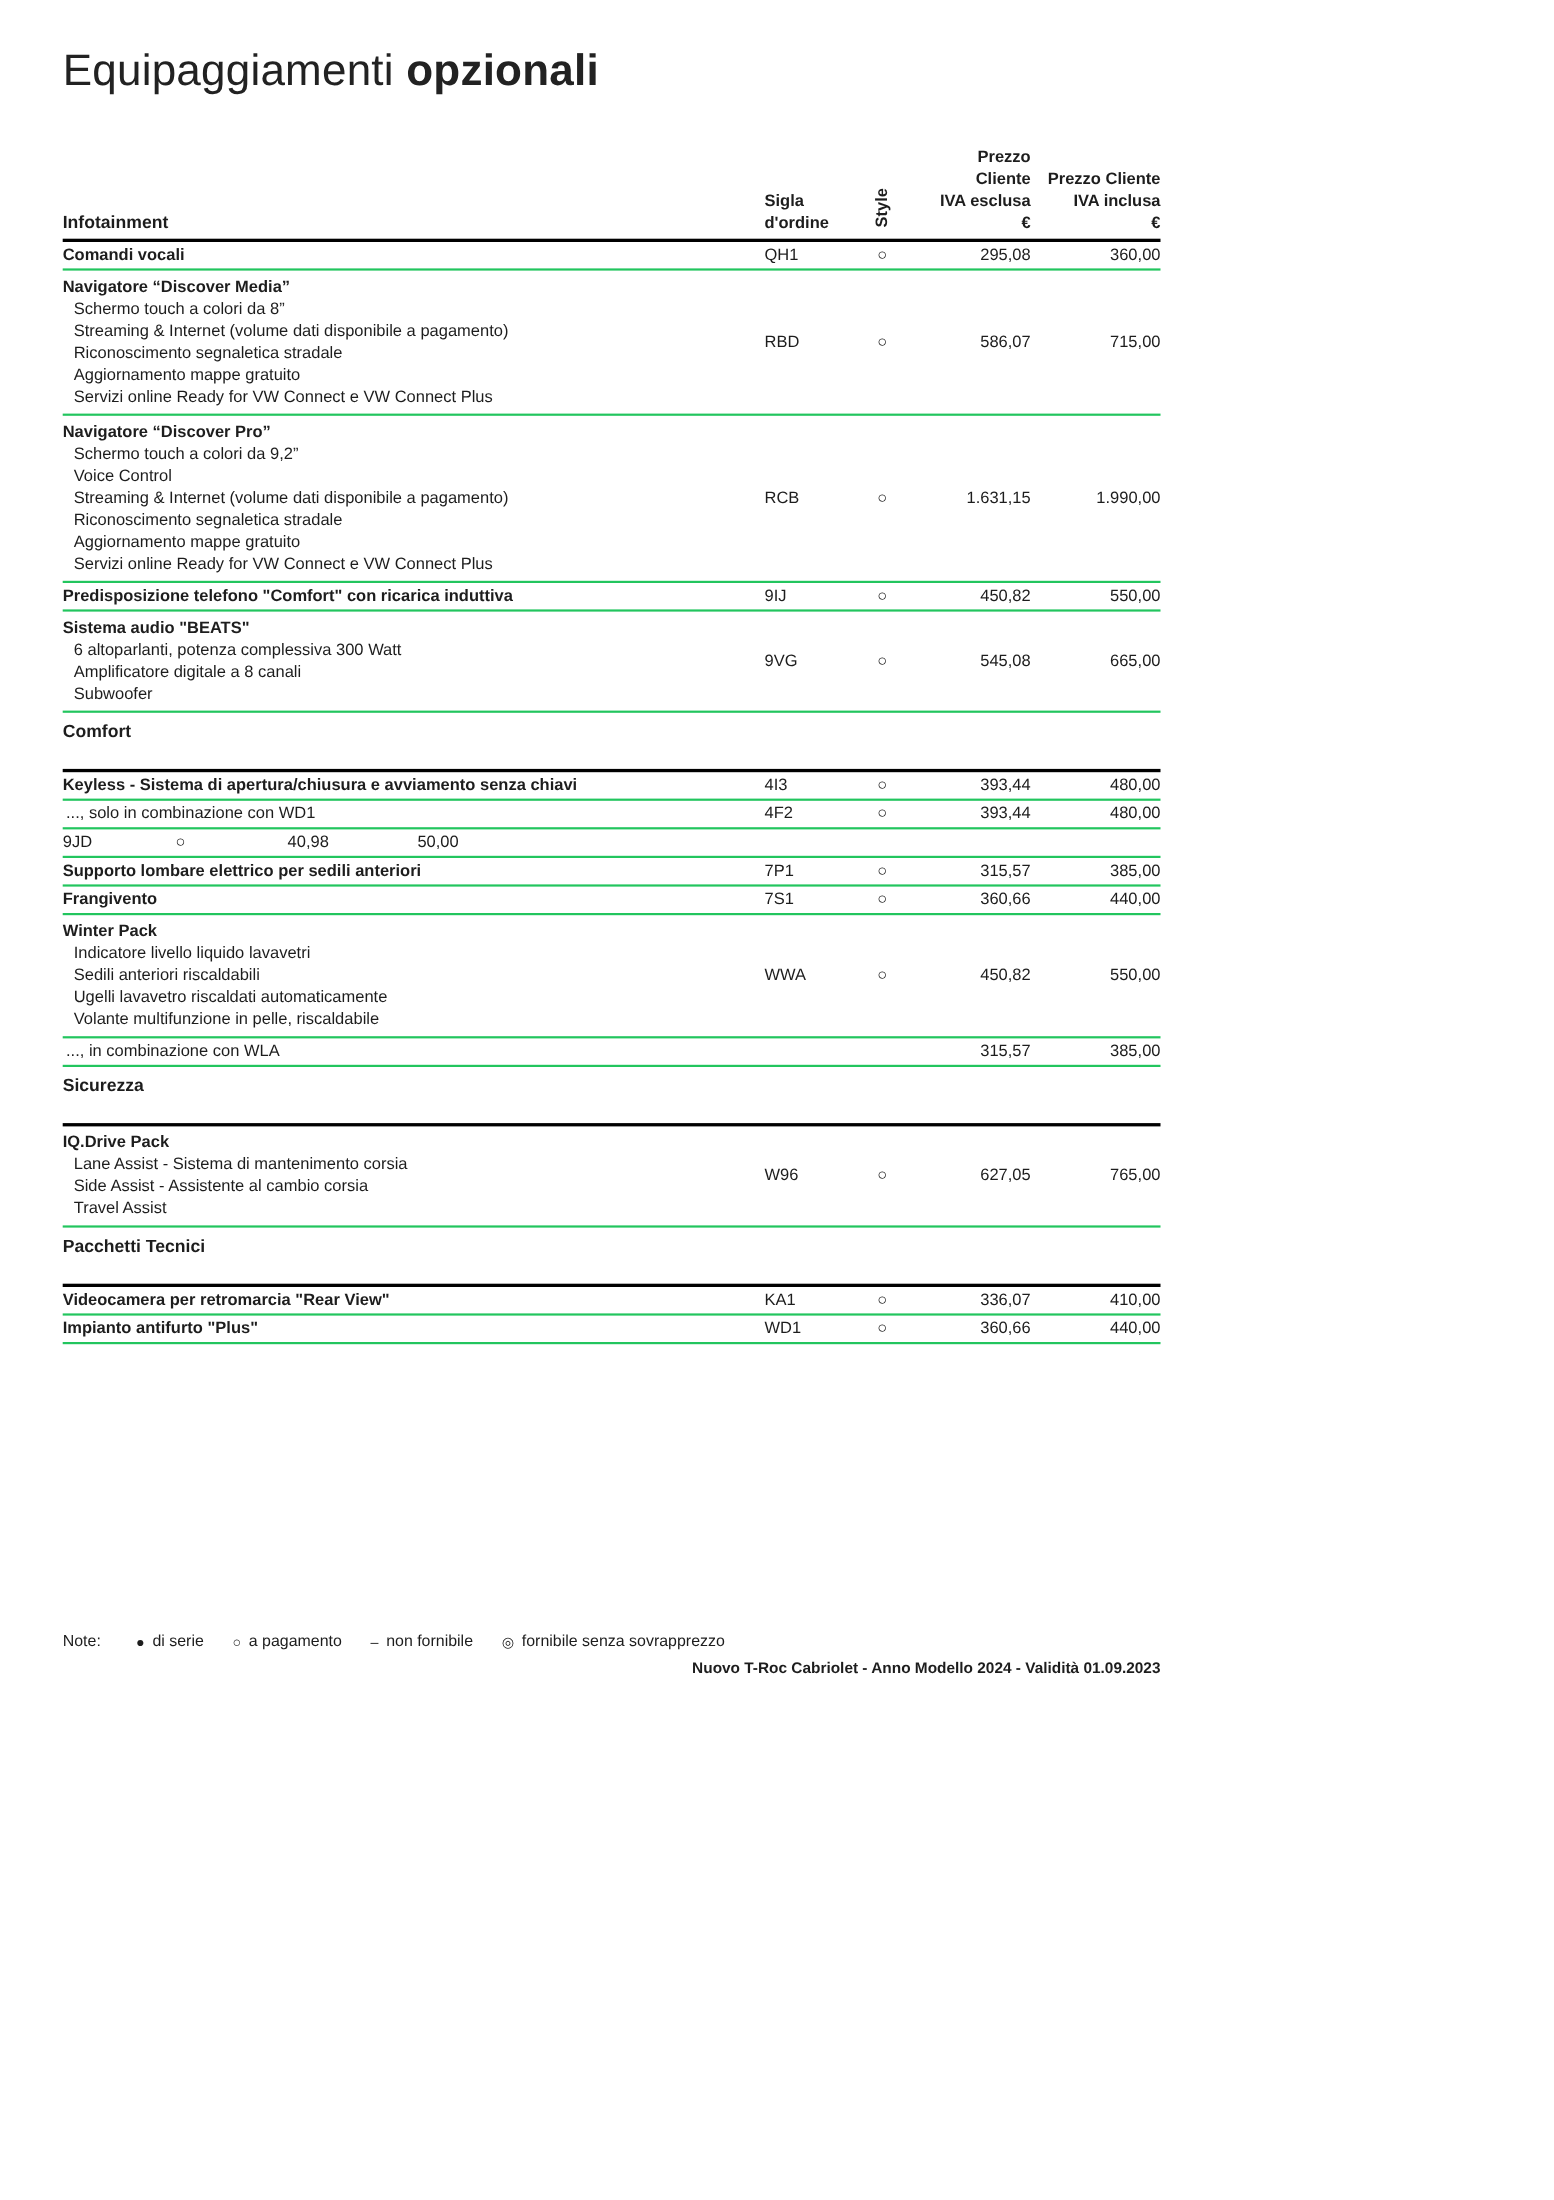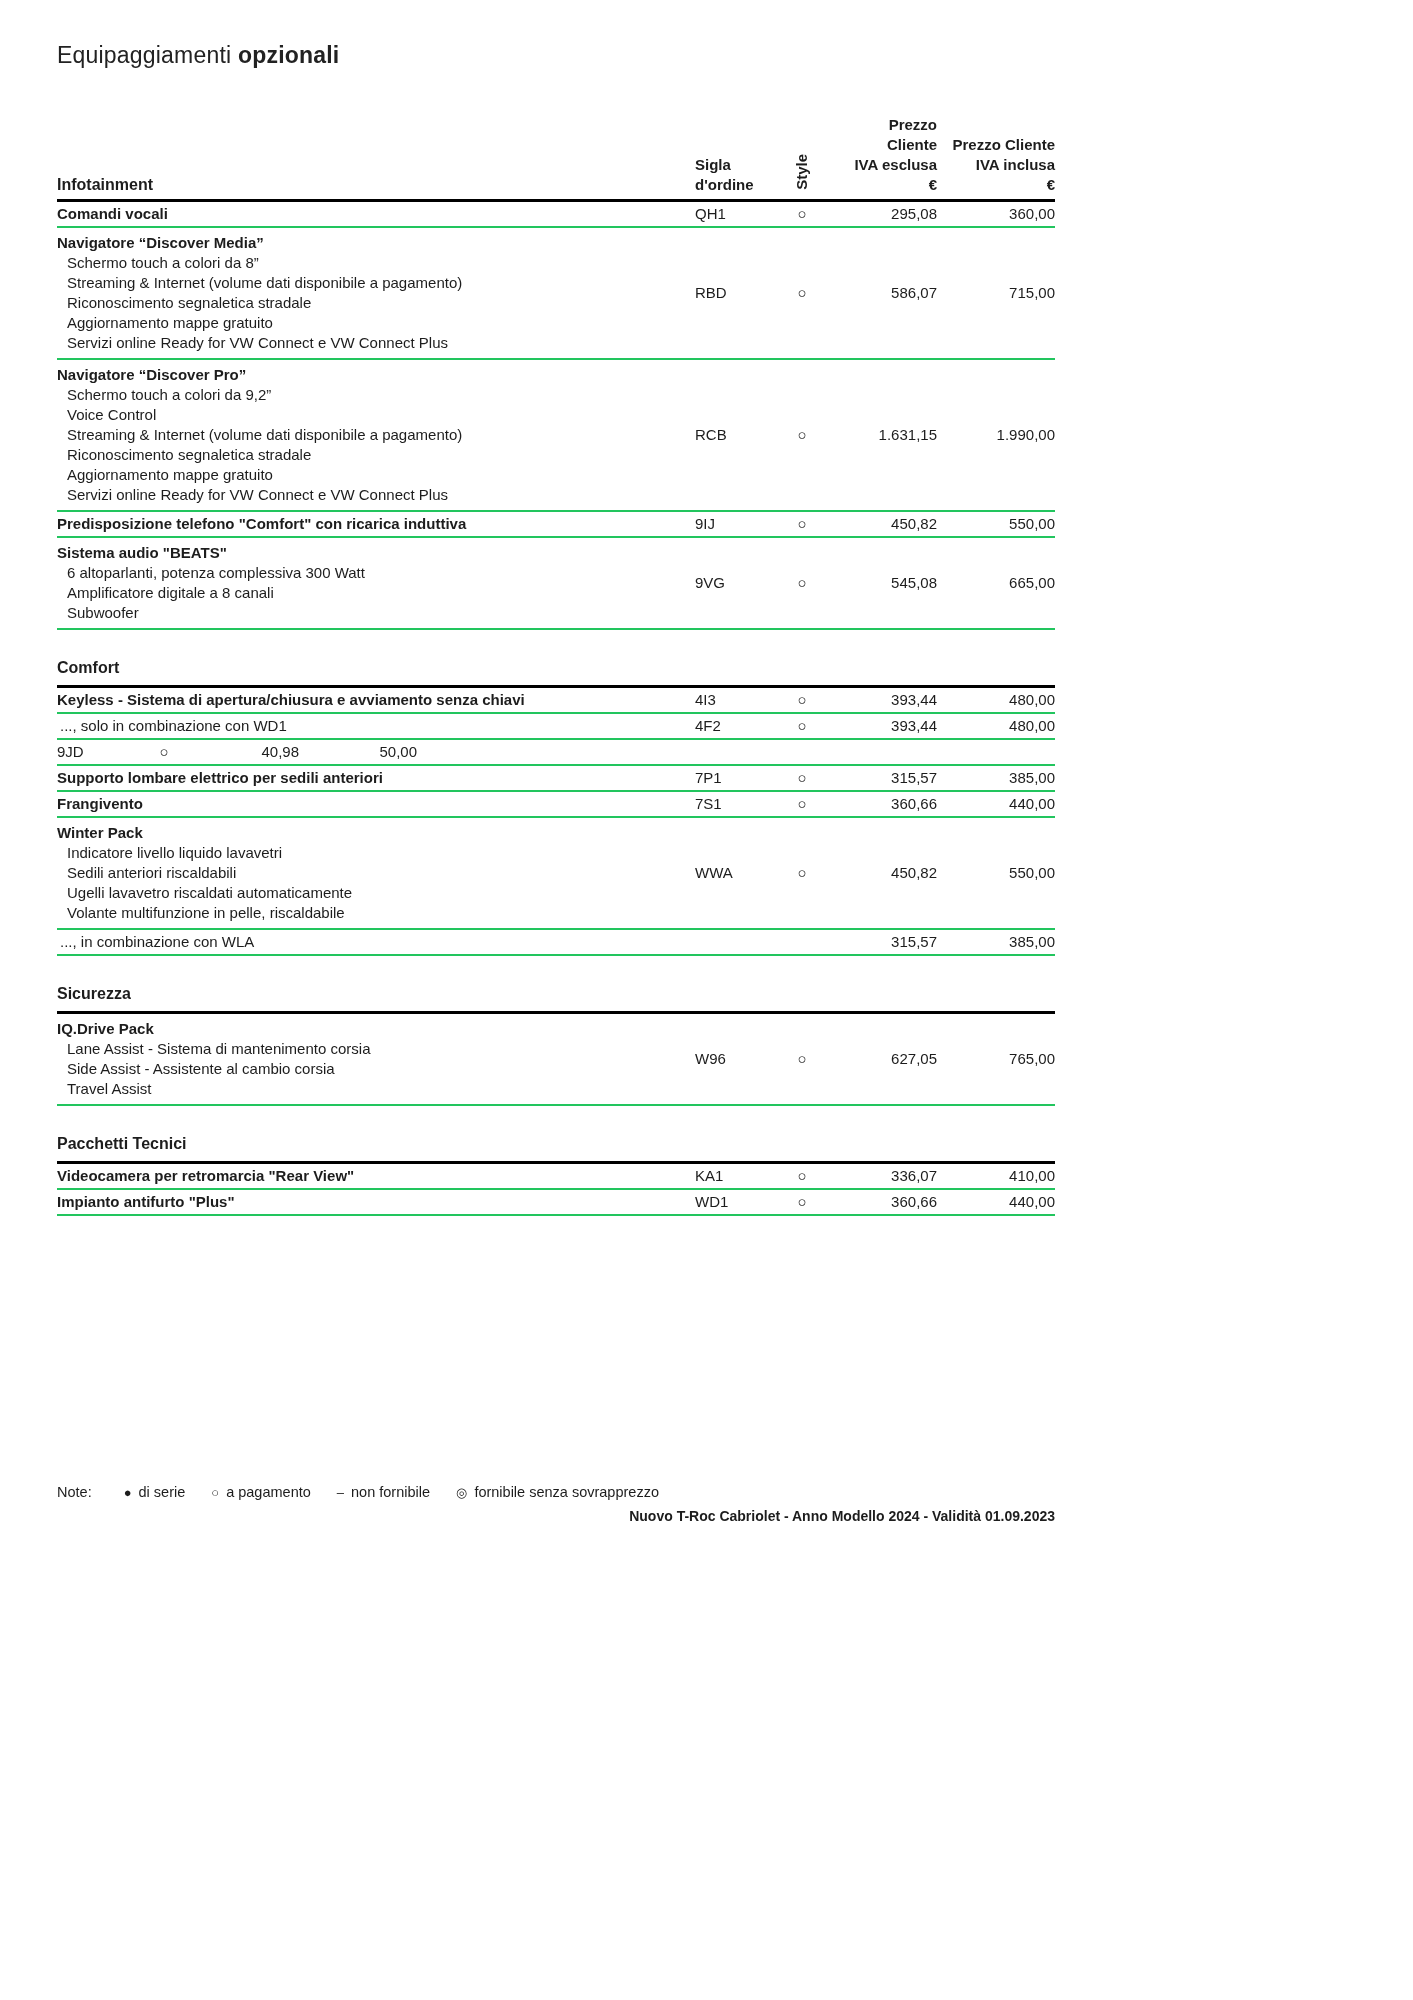--- a/index.html
+++ b/index.html
@@ -5,21 +5,21 @@
   * { margin:0; padding:0; box-sizing:border-box; }
   html,body { background:#ffffff; }
   body {
     width:1413px; height:2000px;
     font-family:"Liberation Sans", sans-serif;
     color:#1d1d1d;
   }
   .page { position:relative; width:1413px; height:2000px; overflow:hidden; background:#fff; }
   .content { position:absolute; left:57px; top:42px; width:998px; }
 
-  .title { font-size:23px; font-weight:400; color:#222; letter-spacing:0.2px; }
+  .title { font-size:40px; font-weight:400; color:#222; letter-spacing:0.2px; }
   .title .bold { font-weight:700; }
 
   .table { margin-top:46px; }
 
   .thead {
     display:flex; align-items:flex-end;
     border-bottom:3px solid #000;
     padding-bottom:4px;
     font-weight:700; font-size:15px; line-height:20px;
   }
@@ -44,22 +44,22 @@
     font-size:15px; line-height:20px;
   }
   .row.multi { padding:5px 0; }
   .row-title { font-weight:700; }
   .row-title.plain { font-weight:400; padding-left:3px; }
   .detail { font-weight:400; padding-left:10px; }
 
   .availability { font-size:15px; }
 
   .section-header {
-    margin-top:28px;
-    padding-bottom:7px;
+    margin-top:8px;
+    padding-bottom:23px;
     border-bottom:3px solid #000;
     font-weight:700; font-size:16px; line-height:20px;
   }
 
   .footer-note {
     position:absolute; left:57px; top:1484px;
     display:flex; align-items:center;
     font-size:14.5px;
   }
   .footer-note .note-label { margin-right:32px; }

